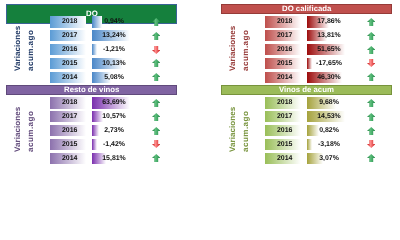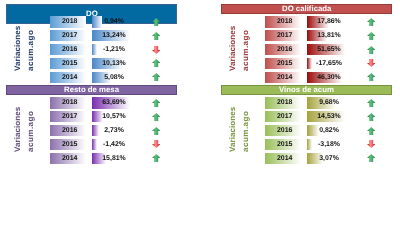--- a/index.html
+++ b/index.html
@@ -30,21 +30,21 @@
   .vtext{position:absolute;right:0;top:0;bottom:0;display:flex;align-items:center;
      font-weight:bold;font-size:6.95px;color:#111111;line-height:1;will-change:transform;transform:translateZ(0);}
   .arrow{position:absolute;display:flex;align-items:center;justify-content:center;}
   .arrow svg{display:block;}
 </style>
 </head>
 <body>
 
 <div id="sheet">
     <div class="panel" style="left: 6px; top: 4px; width: 171px;">
-      <div class="panel-header" style="left: 0px; top: 0px; width: 171px; height: 20px; background: #0369a1; border: 1px solid rgb(58, 98, 149);">
+      <div class="panel-header" style="left: 0px; top: 0px; width: 171px; height: 20px; background: #15803d; border: 1px solid rgb(58, 98, 149);">
         <div class="panel-title">DO</div>
       </div>
       <div style="position: absolute; left: 8px; top: 67px; width: 0px; height: 0px;">
         <div class="side-label" style="color: rgb(31, 56, 100); letter-spacing: 0.08px;">Variaciones</div>
       </div>
       <div style="position: absolute; left: 21px; top: 67px; width: 0px; height: 0px;">
         <div class="side-label" style="color: rgb(31, 56, 100); letter-spacing: 0.5px;">acum.ago</div>
       </div>
       <div class="row" style="left: 0px; top: 12.3px; width: 171px; height: 11.3px;">
         <div class="ycell" style="left: 44px; top: 0px; width: 36px; height: 11.3px; background: linear-gradient(to right, rgb(91, 155, 213) 0%, rgb(255, 255, 255) 100%); padding-left: 3.6px; padding-top: 1.8px;">
@@ -263,21 +263,21 @@
                 <stop offset="100%" stop-color="#1C8442"></stop>
               </linearGradient>
             </defs>
             <path d="M42.5 0 L85 40 L62 40 L62 79 L23 79 L23 40 L0 40 Z" fill="url(#ag9)"></path>
           </svg>
         </div>
       </div>
     </div>
     <div class="panel" style="left: 6px; top: 85px; width: 171px;">
       <div class="panel-header" style="left: 0px; top: 0px; width: 171px; height: 10px; background: rgb(128, 100, 162); border: 1px solid rgb(96, 74, 123);">
-        <div class="panel-title">Resto de mesa</div>
+        <div class="panel-title">Resto de vinos</div>
       </div>
       <div style="position: absolute; left: 8px; top: 67px; width: 0px; height: 0px;">
         <div class="side-label" style="color: rgb(96, 73, 122); letter-spacing: 0.08px;">Variaciones</div>
       </div>
       <div style="position: absolute; left: 21px; top: 67px; width: 0px; height: 0px;">
         <div class="side-label" style="color: rgb(96, 73, 122); letter-spacing: 0.5px;">acum.ago</div>
       </div>
       <div class="row" style="left: 0px; top: 12.3px; width: 171px; height: 11.3px;">
         <div class="ycell" style="left: 44px; top: 0px; width: 36px; height: 11.3px; background: linear-gradient(to right, rgb(140, 113, 173) 0%, rgb(255, 255, 255) 100%); padding-left: 3.6px; padding-top: 1.8px;">
           <span class="t">2018</span>

